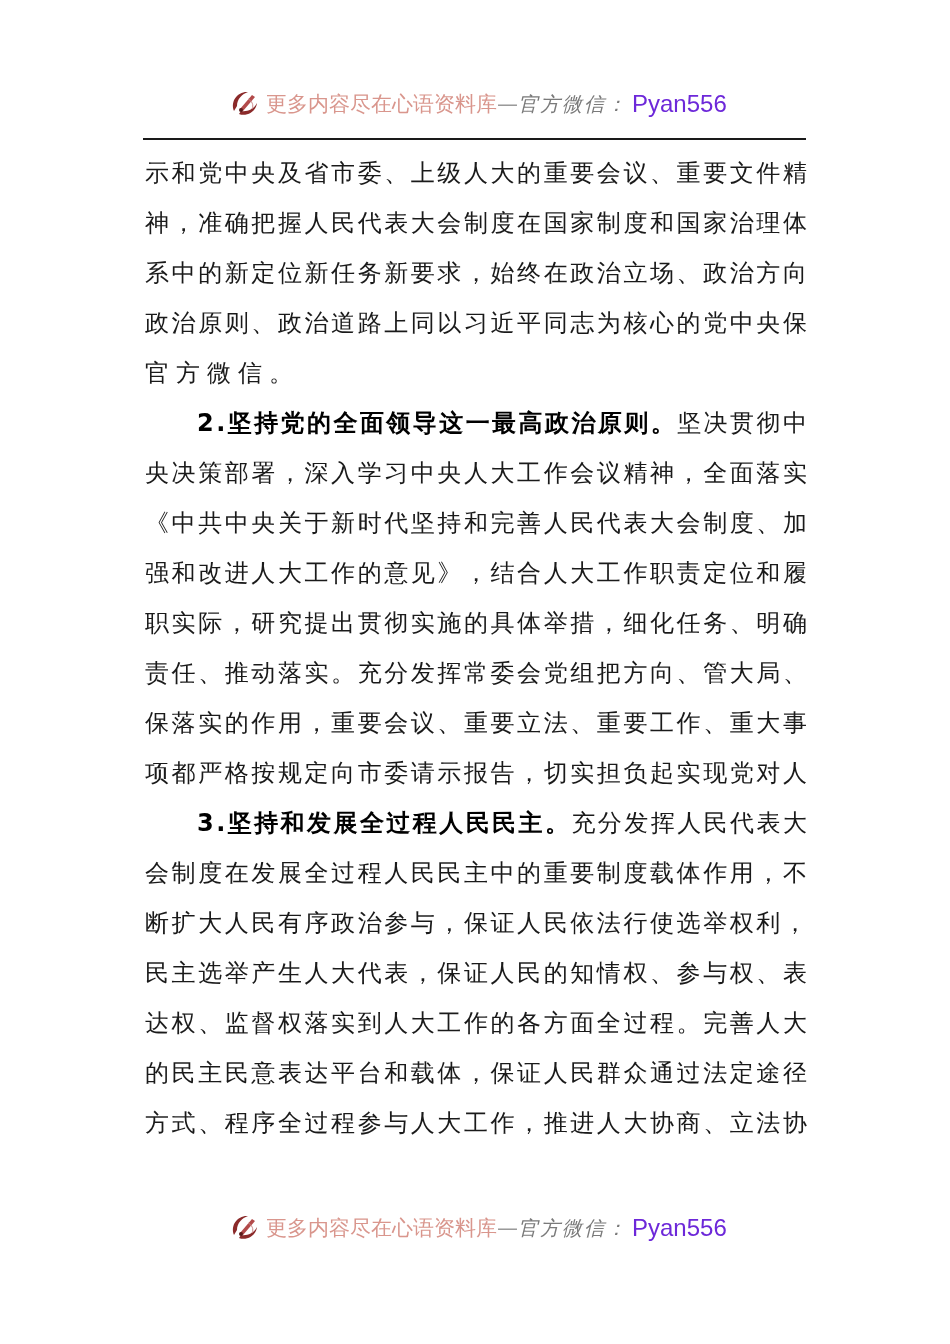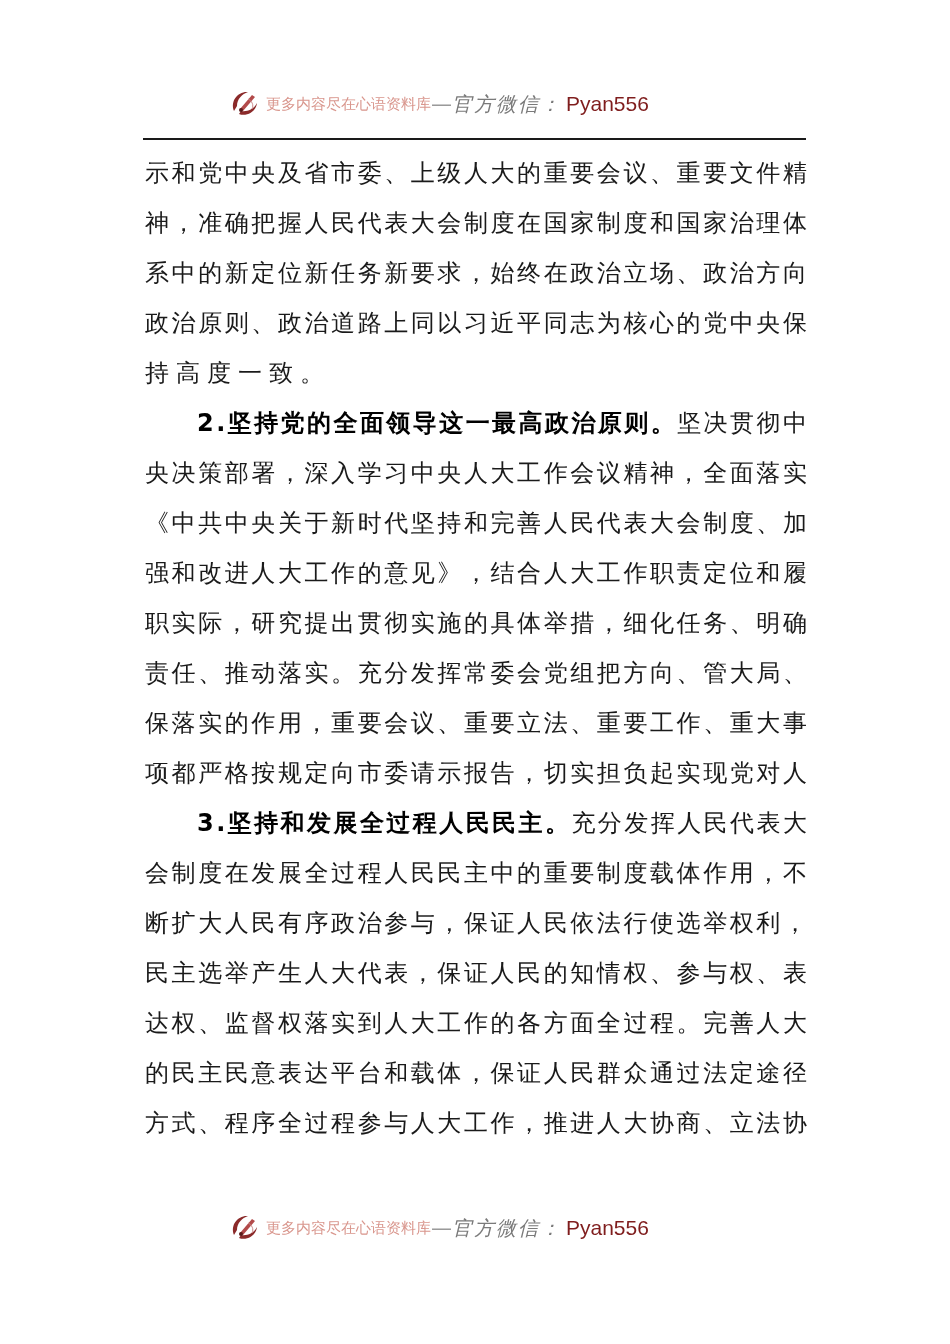--- a/index.html
+++ b/index.html
@@ -25,40 +25,40 @@
     .watermark.top { top: 86px; }
     .watermark.bottom { top: 1210px; }
     .wm-logo {
       width: 34px;
       height: 34px;
       margin-right: 4px;
       display: inline-block;
     }
     .wm-main {
       font-family: "DejaVu Serif", "Liberation Serif", serif;
-      font-size: 15px;
+      font-size: 21px;
       color: #d9968d;
       letter-spacing: 0px;
     }
     .wm-dash {
       font-size: 21px;
       color: #9a9a9a;
       font-family: "DejaVu Sans", sans-serif;
     }
     .wm-label {
       font-family: "DejaVu Serif", "Liberation Serif", serif;
       font-size: 20px;
       color: #7a7a7a;
       letter-spacing: 2px;
       font-style: italic;
     }
     .wm-id {
       font-family: "Liberation Sans", "DejaVu Sans", sans-serif;
-      font-size: 21px;
-      color: #7f1d1d;
+      font-size: 24px;
+      color: #6d28d9;
       margin-left: 4px;
     }
     .header-rule {
       position: absolute;
       left: 143px;
       top: 138px;
       width: 663px;
       height: 2px;
       background: #1a1a1a;
     }
@@ -216,21 +216,21 @@
       <span class="ch">为</span>
       <span class="ch">核</span>
       <span class="ch">心</span>
       <span class="ch">的</span>
       <span class="ch">党</span>
       <span class="ch">中</span>
       <span class="ch">央</span>
       <span class="ch">保</span>
     </div>
     <div class="line last">
-      <span>持高度一致。</span>
+      <span>官方微信。</span>
     </div>
     <div class="line indent">
       <span class="ch bold">2</span>
       <span class="ch bold">.</span>
       <span class="ch bold">坚</span>
       <span class="ch bold">持</span>
       <span class="ch bold">党</span>
       <span class="ch bold">的</span>
       <span class="ch bold">全</span>
       <span class="ch bold">面</span>

